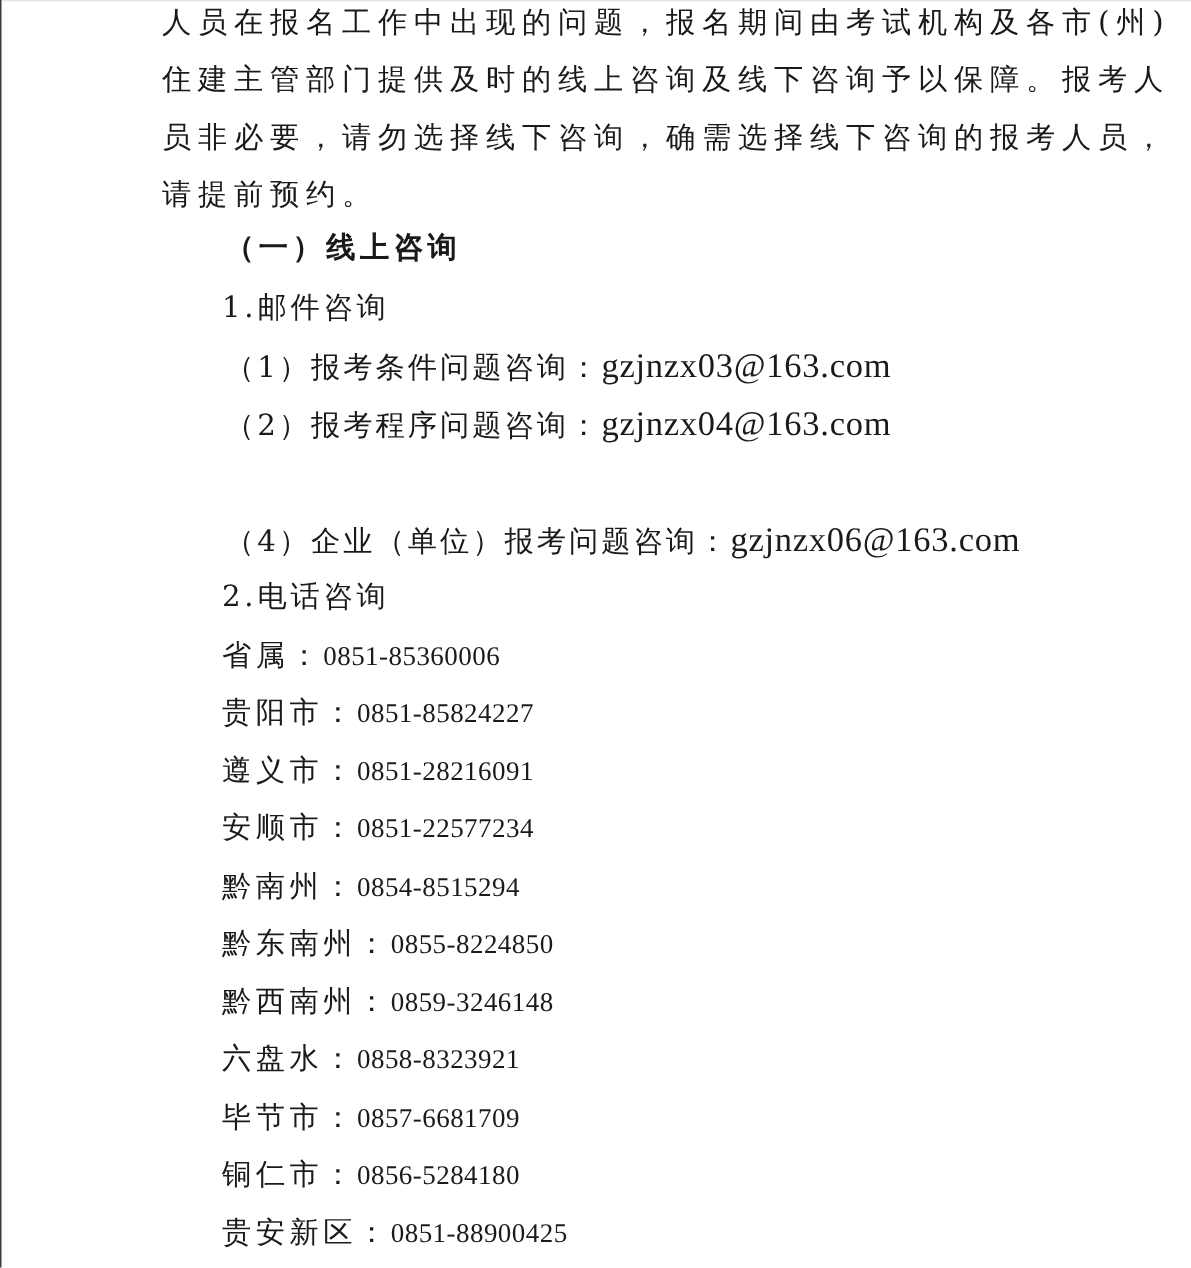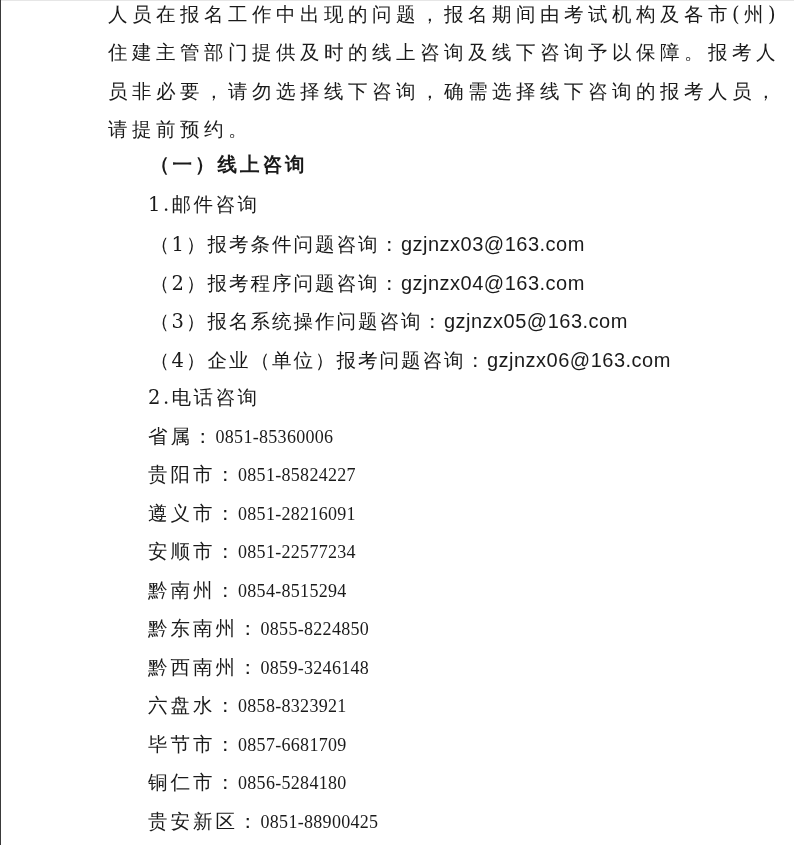--- a/index.html
+++ b/index.html
@@ -50,23 +50,23 @@
   }
   .item {
     left: 148px;
     letter-spacing: 2.5px;
   }
   .sub {
     left: 150px;
     letter-spacing: 2px;
   }
   .mono {
-    font-family: Liberation Sans, sans-serif;
+    font-family: Liberation Serif, serif;
     letter-spacing: 0.5px;
-    font-size: 20px;
+    font-size: 23px;
   }
   .phone-label { letter-spacing: 3px; }
   .phone-num {
     font-family: "Liberation Serif", "DejaVu Serif", serif;
     font-size: 18px;
     letter-spacing: 0.3px;
   }
 </style>
 </head>
 <body>
@@ -83,23 +83,20 @@
 
   <div class="line heading" style="top:150px;">（一）线上咨询</div>
 
   <div class="line item" style="top:190px;">1.邮件咨询</div>
 
   <div class="line sub" style="top:229px;">
     <span>（1）报考条件问题咨询：</span><span class="mono">gzjnzx03@163.com</span>
   </div>
   <div class="line sub" style="top:268px;">
     <span>（2）报考程序问题咨询：</span><span class="mono">gzjnzx04@163.com</span>
-  </div>
-  <div class="line sub" style="top:306px;">
-    <span>（3）报名系统操作问题咨询：</span><span class="mono">gzjnzx05@163.com</span>
   </div>
   <div class="line sub" style="top:345px;text-align:center;">
     <span>（4）企业（单位）报考问题咨询：</span><span class="mono">gzjnzx06@163.com</span>
   </div>
 
   <div class="line item" style="top:383px;text-align:center;">2.电话咨询</div>
 
   <div class="line item" style="top:422px;">
     <span class="phone-label">省属：</span><span class="phone-num">0851-85360006</span>
   </div>

